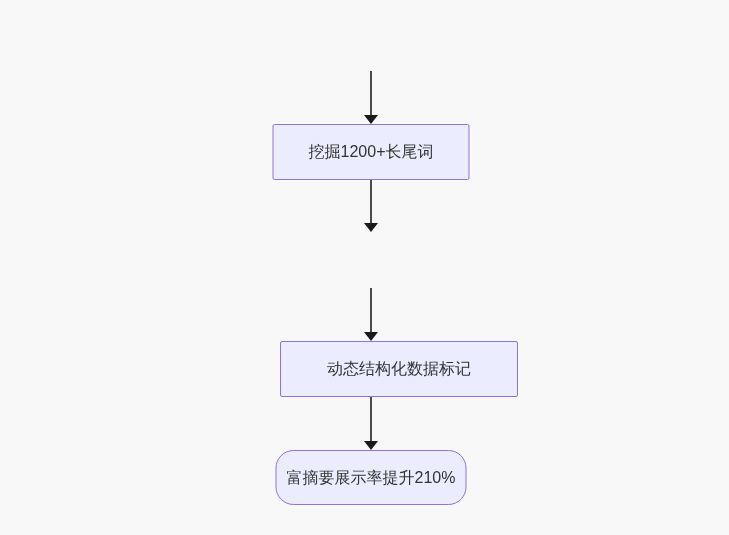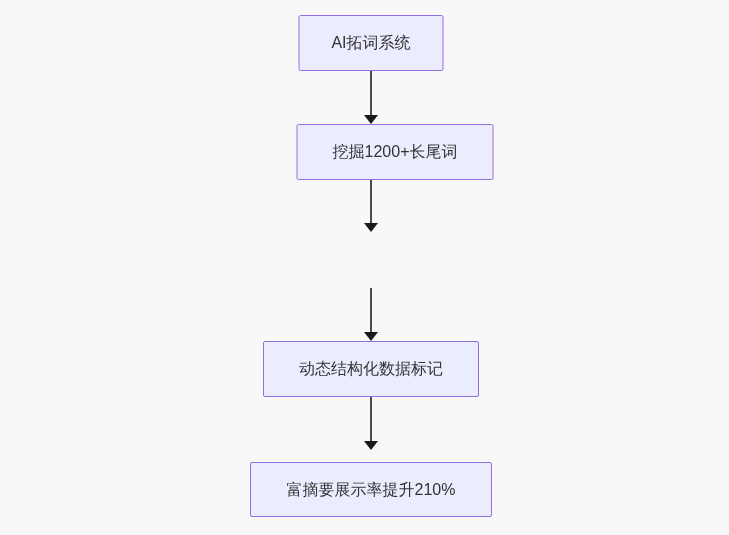--- a/index.html
+++ b/index.html
@@ -28,24 +28,24 @@
     color: #333333;
     font-size: 16px;
     line-height: 1;
     display: flex;
     align-items: center;
     justify-content: center;
     box-sizing: border-box;
     white-space: nowrap;
   }
   .n1 { top: 15px;  width: 145px; height: 56px; }
-  .n2 { top: 124px; width: 197px; height: 56px; margin-left: 24px; }
+  .n2 { top: 124px; width: 197px; height: 56px; }
   .n3 { top: 232px; width: 221px; height: 56px; }
-  .n4 { top: 341px; width: 216px; height: 56px; }
-  .n5 { top: 462px; width: 242px; height: 55px; }
+  .n4 { top: 341px; width: 238px; height: 56px; margin-left: 28px; }
+  .n5 { top: 450px; width: 191px; height: 55px; border-radius: 18px; }
 
   .edge {
     position: absolute;
     left: 371px;
     transform: translateX(-50%);
     width: 14px;
   }
   .e1 { top: 71px;  height: 53px; }
   .e2 { top: 180px; height: 52px; }
   .e3 { top: 288px; height: 53px; }
@@ -70,21 +70,20 @@
     border-left: 7px solid transparent;
     border-right: 7px solid transparent;
     border-top: 9px solid #1a1a1a;
   }
 </style>
 </head>
 <body>
 
 <div class="canvas">
 
-  <div class="node n1">AI拓词系统</div>
 
   <div class="edge e1">
     <div class="line"></div>
     <div class="head"></div>
   </div>
 
   <div class="node n2">挖掘1200+长尾词</div>
 
   <div class="edge e2">
     <div class="line"></div>

